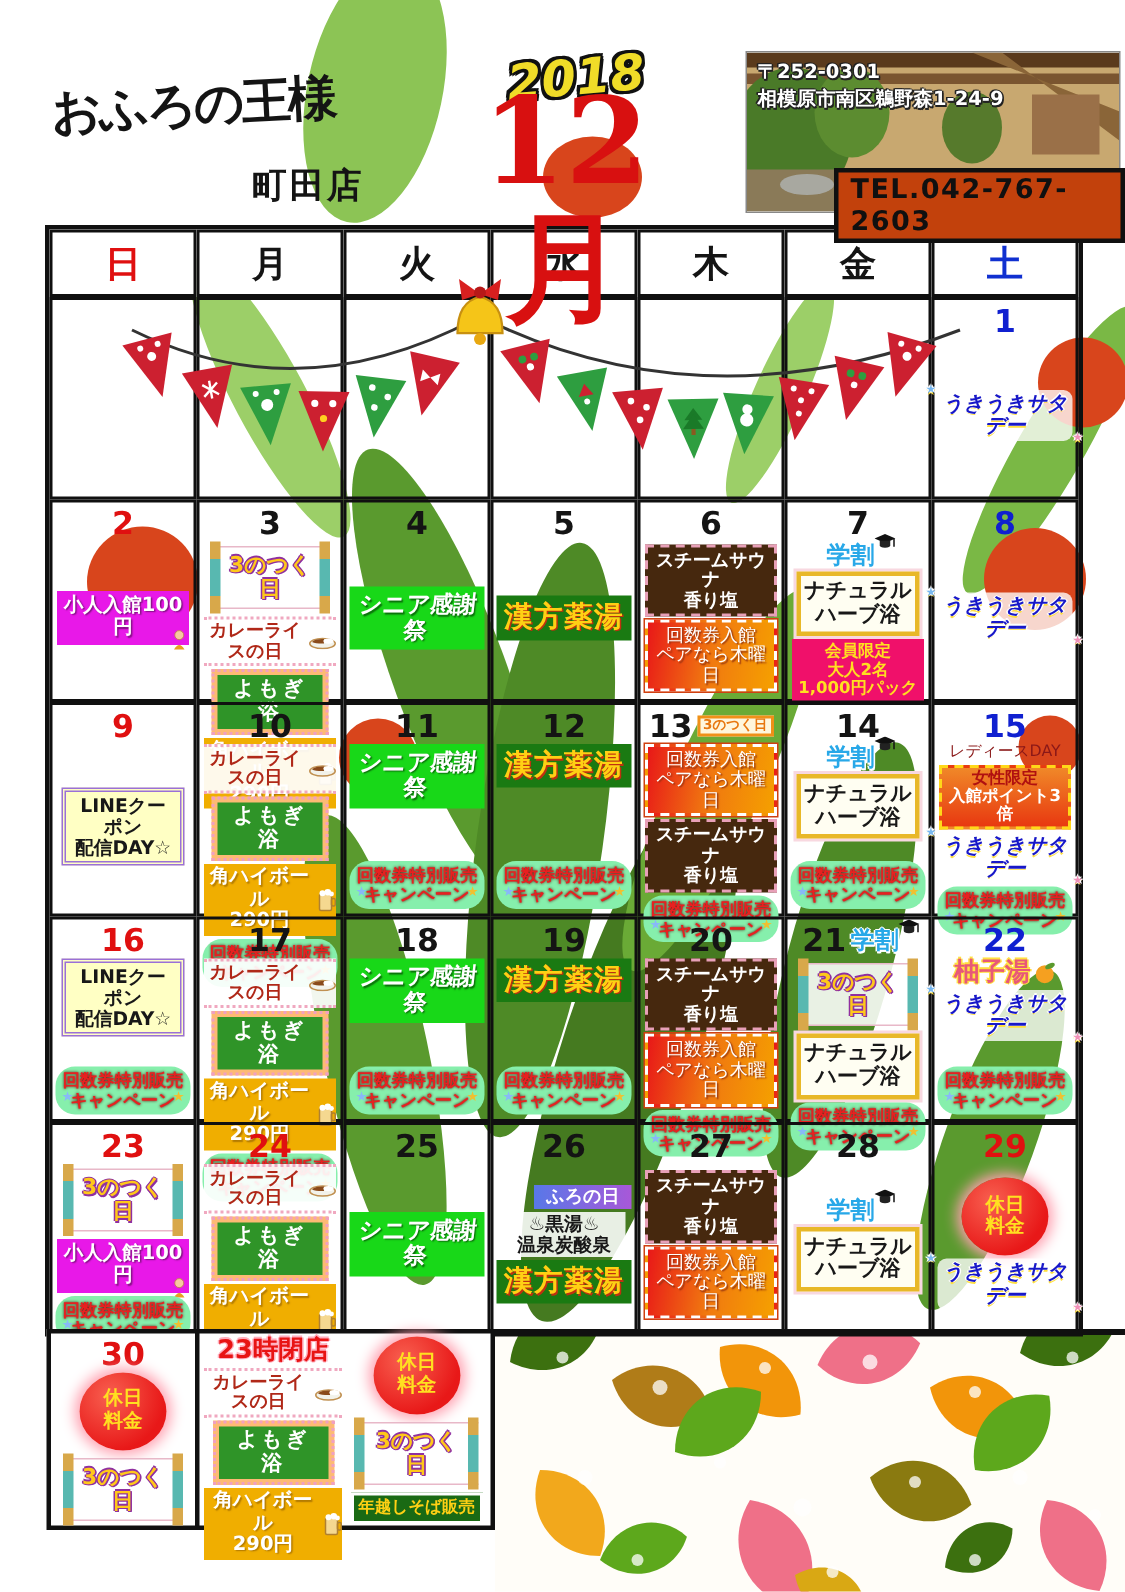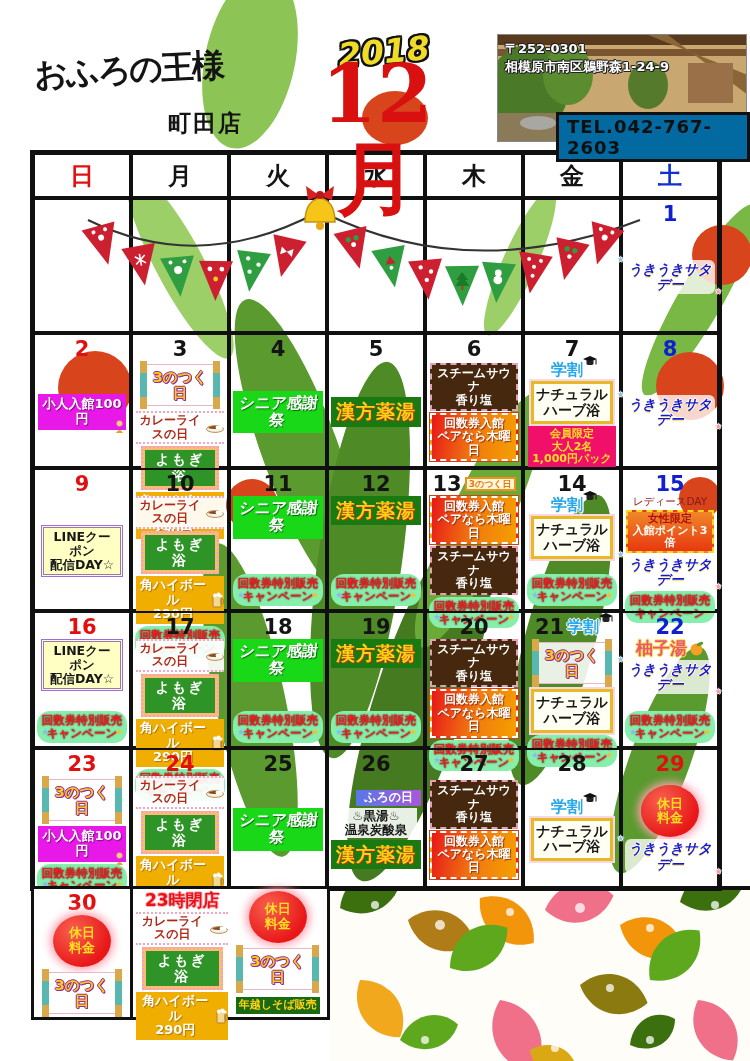--- a/index.html
+++ b/index.html
@@ -12,21 +12,21 @@
   #logo{position:absolute;left:34px;top:48px;font-size:33px;font-weight:900;color:#141414;
         transform:rotate(-3deg);letter-spacing:-2px;white-space:nowrap;}
   #branch{position:absolute;left:168px;top:108px;font-size:23px;font-weight:900;color:#141414;letter-spacing:2px;}
   #year{position:absolute;left:338px;top:32px;font-size:33px;font-weight:900;font-style:italic;color:#f0dc28;
         transform:rotate(-5deg);text-shadow:-2px 0 #111,2px 0 #111,0 -2px #111,0 2px #111,-2px -2px #111,2px 2px #111,-2px 2px #111,2px -2px #111;}
   #month{position:absolute;left:282px;top:52px;width:190px;text-align:center;font-size:80px;font-weight:900;
          color:#d81010;font-family:"DejaVu Serif","Liberation Serif",serif;line-height:1.05;}
   #photo{position:absolute;left:497px;top:34px;width:248px;height:106px;border:1px solid #888;overflow:hidden;}
   #addr{position:absolute;left:505px;top:40px;z-index:5;color:#fff;font-weight:bold;font-size:13px;line-height:1.35;
         text-shadow:-1px 0 #222,1px 0 #222,0 -1px #222,0 1px #222,1px 1px #222,-1px -1px #222;}
-  #telbox{position:absolute;left:556px;top:112px;z-index:6;background:#0369a1;border:3px solid #101010;
+  #telbox{position:absolute;left:556px;top:112px;z-index:6;background:#c2410c;border:3px solid #101010;
           padding:1px 8px;font-size:18px;font-weight:bold;letter-spacing:1px;color:#101010;}
   
   #cal-wrap{position:absolute;left:0;top:0;width:750px;height:1061px;z-index:2;}
   #grid{position:absolute;left:30px;top:150px;display:grid;
         grid-template-columns:repeat(7,98px);
         grid-template-rows:45px 135px 135px 143px 137px 140px;
         border:3px solid #101010;z-index:2;}
   .wd-cell{border:2px solid #101010;background:#fff;display:flex;align-items:center;justify-content:center;}
   .wd{font-size:24px;font-weight:900;color:#141414;}
   .wd.sun{color:#e01010;} .wd.sat{color:#1030d0;}
@@ -69,21 +69,21 @@
   .b-yomogi .btxt{background:#2f9428;color:#fff;font-weight:800;font-size:14px;padding:2px 6px;letter-spacing:2px;}
   .b-highball{background:#f0ae00;color:#fff;font-weight:800;font-size:13px;width:97%;padding:2px 0;
               text-shadow:1px 1px 1px #b07800;display:flex;align-items:center;justify-content:center;gap:2px;}
   .b-senior{background:#18d818;width:99%;padding:4px 0;}
   .b-senior .btxt{color:#fff;font-weight:900;font-size:15.5px;transform:skewX(-6deg);
               text-shadow:1px 1px 1px #0a6a0a;}
   .b-kampo{background:#1a7a12;width:99%;padding:4px 0;}
   .b-kampo .btxt{color:#ffd014;font-weight:900;font-size:19px;letter-spacing:1px;text-shadow:1px 1px 0 #c03010;}
   .b-steam{background:#46280e;border:2px dashed #e8a0b8;color:#fff;font-size:12px;font-weight:bold;width:97%;padding:2px 0;}
   .b-pair{background:linear-gradient(100deg,#e81818,#f07810,#f5a000);border:2px dashed #fff;outline:1px solid #d04010;
-          color:#fff;font-weight:bold;font-size:12px;width:97%;padding:2px 0;text-shadow:1px 1px 1px #903010;}
+          color:#fff;font-weight:normal;font-size:12px;width:97%;padding:2px 0;text-shadow:1px 1px 1px #903010;}
   .b-herb{background:#fffef2;border:3px solid #e8b828;box-shadow:0 0 0 2px #f8d8e0;width:92%;padding:3px 0;}
   .b-herb .btxt{color:#181818;font-weight:900;font-size:14px;}
   .b-gakuwari{padding-right:10px;}
   .b-gakuwari .btxt{color:#28a8e8;font-weight:900;font-size:16px;
           text-shadow:-1px 0 #fff,1px 0 #fff,0 -1px #fff,0 1px #fff,1px 1px #fff;}
   .b-member{background:#f0106a;width:98%;padding:2px 0;}
   .b-member .btxt{color:#ffe020;font-weight:800;font-size:11px;}
   .b-line{background:#ffffc4;border:3px double #9a70d8;width:92%;padding:2px 4px;}
   .b-line .btxt{color:#181818;font-weight:800;font-size:12.5px;}
   .b-campaign{background:#86efac;width:100%;margin-top:auto;padding:3px 0;border-radius:13px;}

